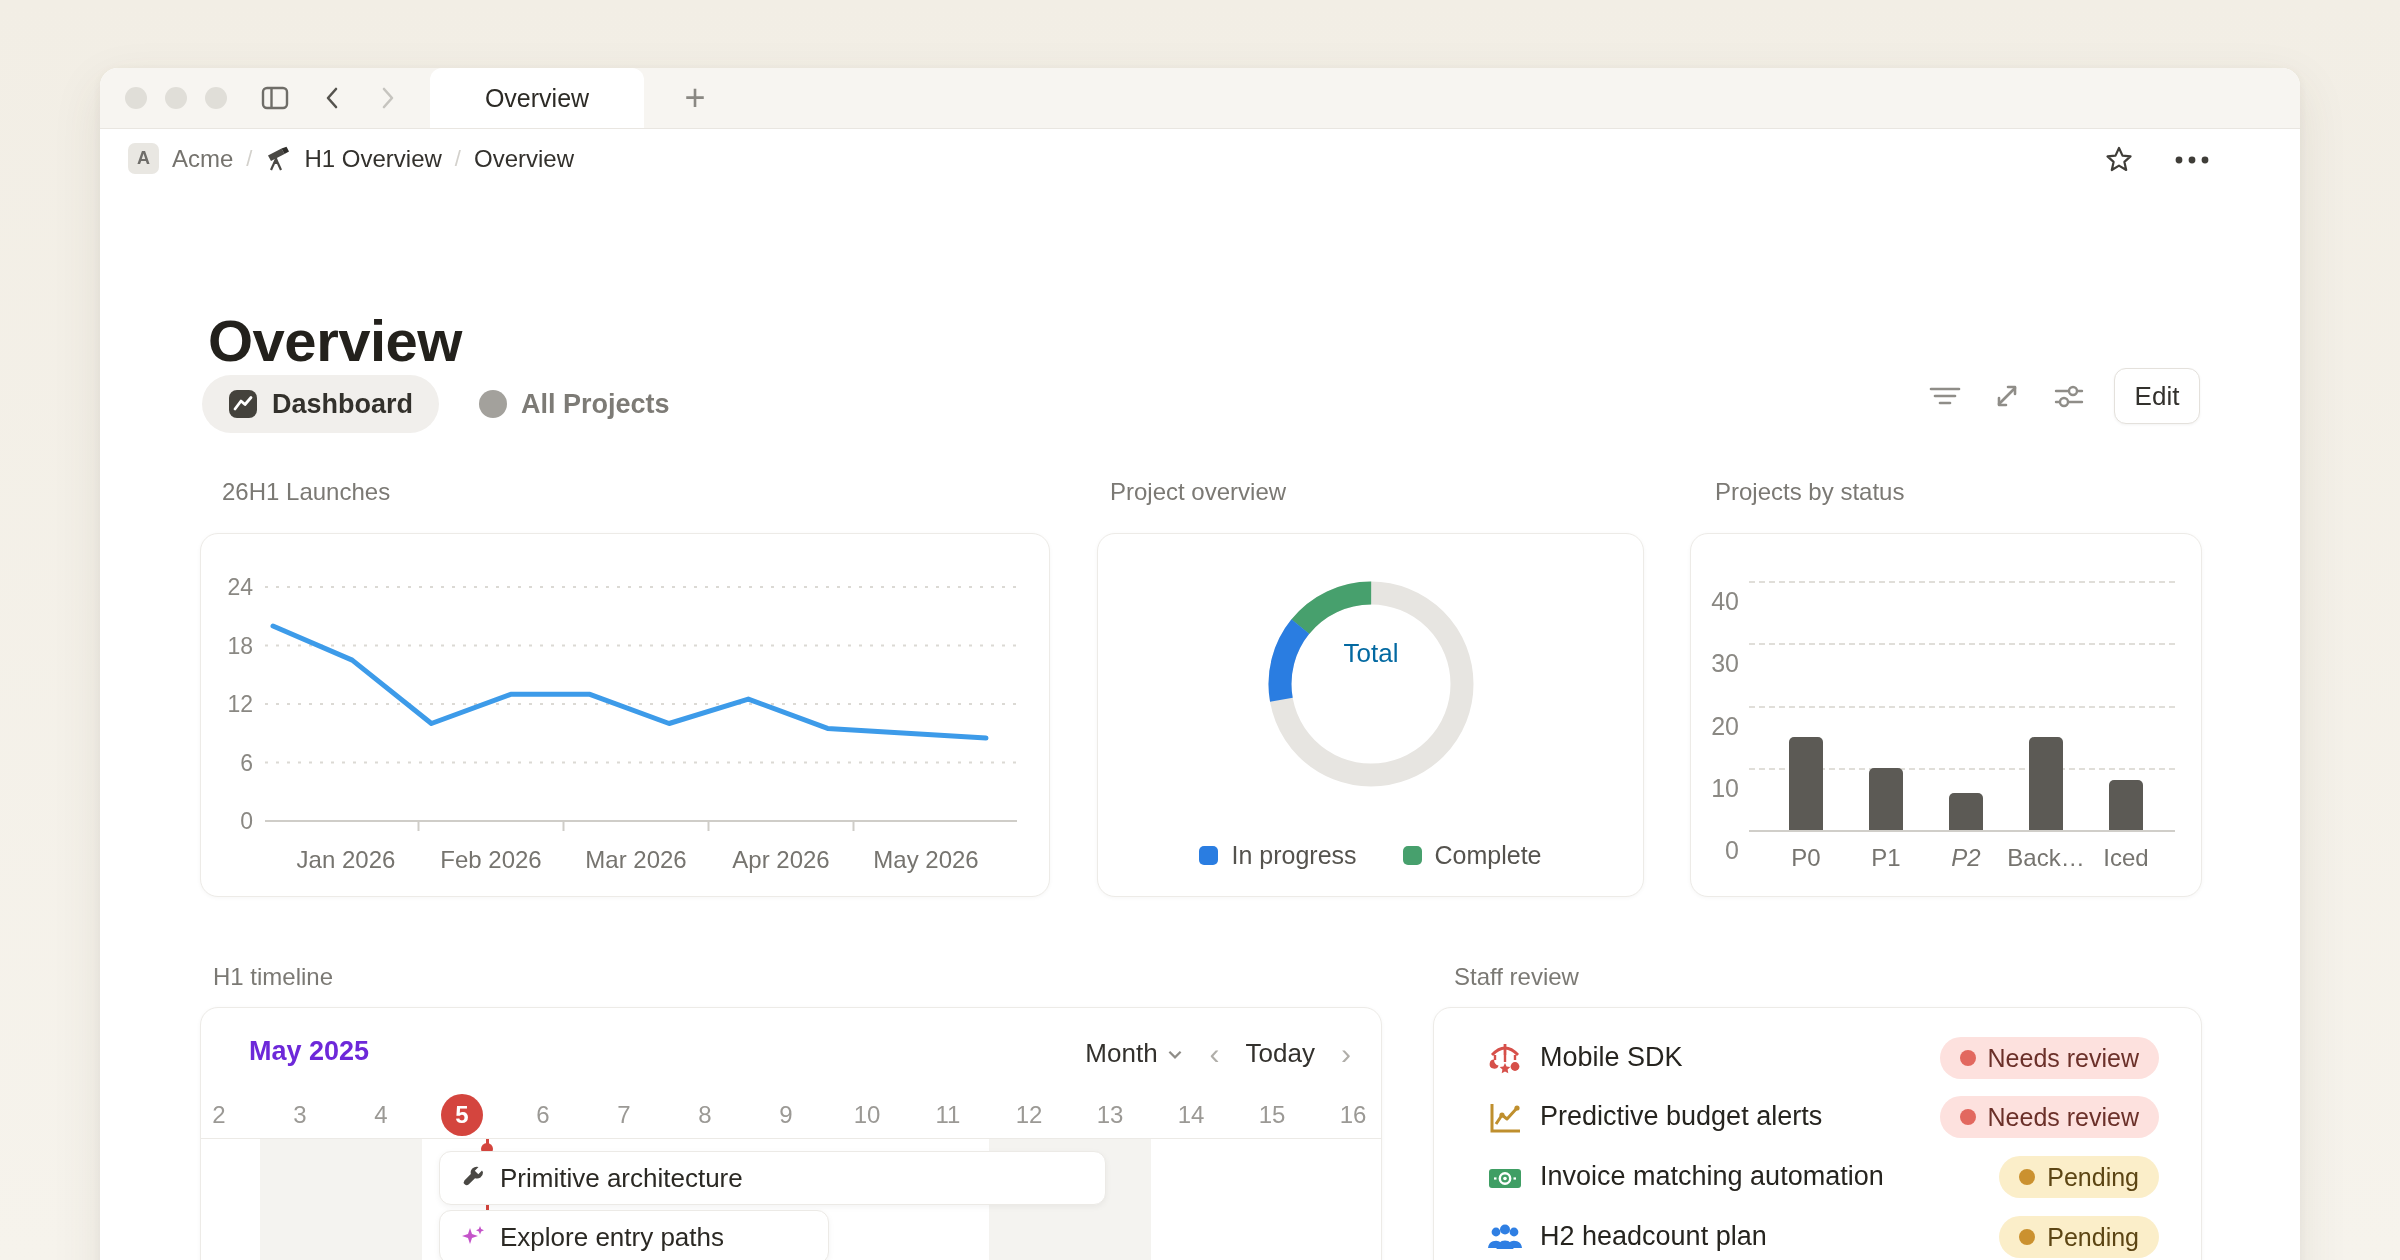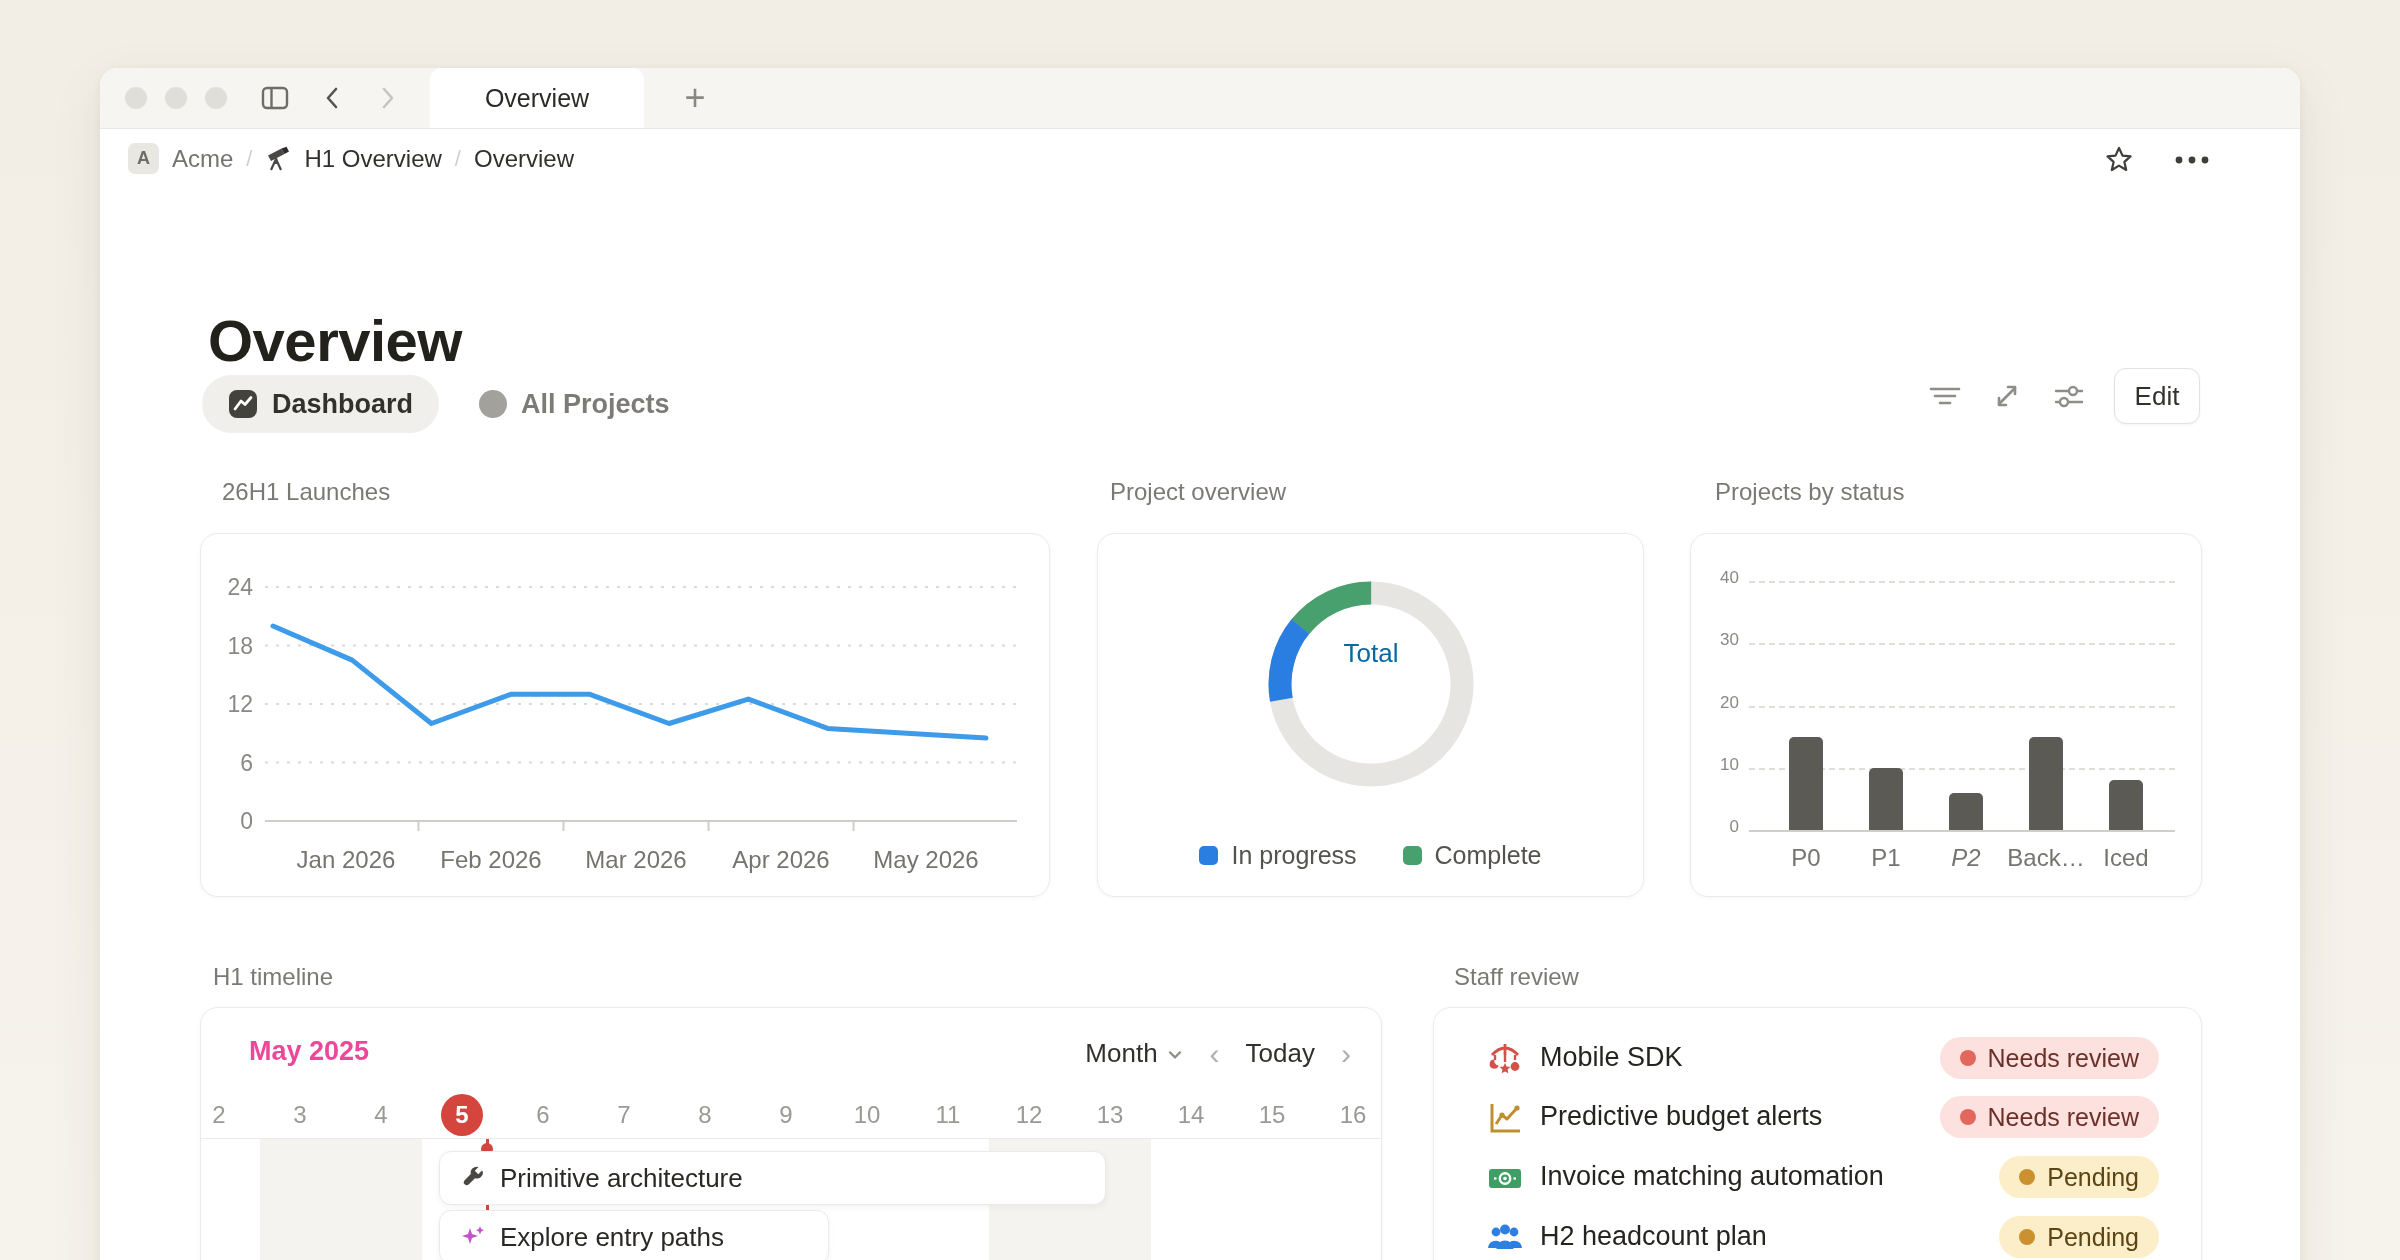--- a/index.html
+++ b/index.html
@@ -75,25 +75,25 @@
   
   .donut-center{position:absolute;left:173px;top:90px;width:200px;text-align:center;}
   .donut-num{font-size:60px;font-weight:700;color:#211f1a;line-height:64px;}
   .donut-sub{font-size:26px;color:#0369a1;margin-top:14px;}
   .legend{position:absolute;left:0;right:0;bottom:26px;display:flex;justify-content:center;gap:46px;}
   .legend-item{display:flex;align-items:center;gap:13px;font-size:25px;color:#55534e;}
   .legend-sq{width:19px;height:19px;border-radius:5px;}
   
   .bgrid{position:absolute;left:58px;right:26px;border-top:2px dashed #e0ded9;height:0;}
   .bgrid.zero{border-top:2px solid #d0cec9;}
-  .bylab{position:absolute;width:40px;text-align:right;font-size:17px;color:#8a8883;}
+  .bylab{position:absolute;width:40px;text-align:right;font-size:25px;color:#8a8883;margin-top:19px;}
   .bar{position:absolute;width:34px;border-radius:5px 5px 0 0;}
   .bxlab{position:absolute;text-align:center;font-size:24px;color:#76746f;}
   
-  .tl-title{position:absolute;left:48px;top:28px;font-size:27px;font-weight:700;color:#ec4899;}
+  .tl-title{position:absolute;left:48px;top:28px;font-size:27px;font-weight:700;color:#6d28d9;}
   .tl-controls{position:absolute;right:30px;top:30px;display:flex;align-items:center;gap:26px;}
   .tl-month{display:flex;align-items:center;gap:8px;font-size:26px;color:#33312d;}
   .tl-btn{font-size:26px;color:#33312d;}
   .tl-chev{font-size:30px;color:#b0aea9;line-height:30px;}
   .tl-dates{position:absolute;left:0;top:86px;right:0;height:44px;}
   .date-cell{
     position:absolute;top:0;width:56px;height:42px;display:flex;align-items:center;justify-content:center;
     font-size:24px;color:#9b9995;
   }
   .date-cell.today span{

